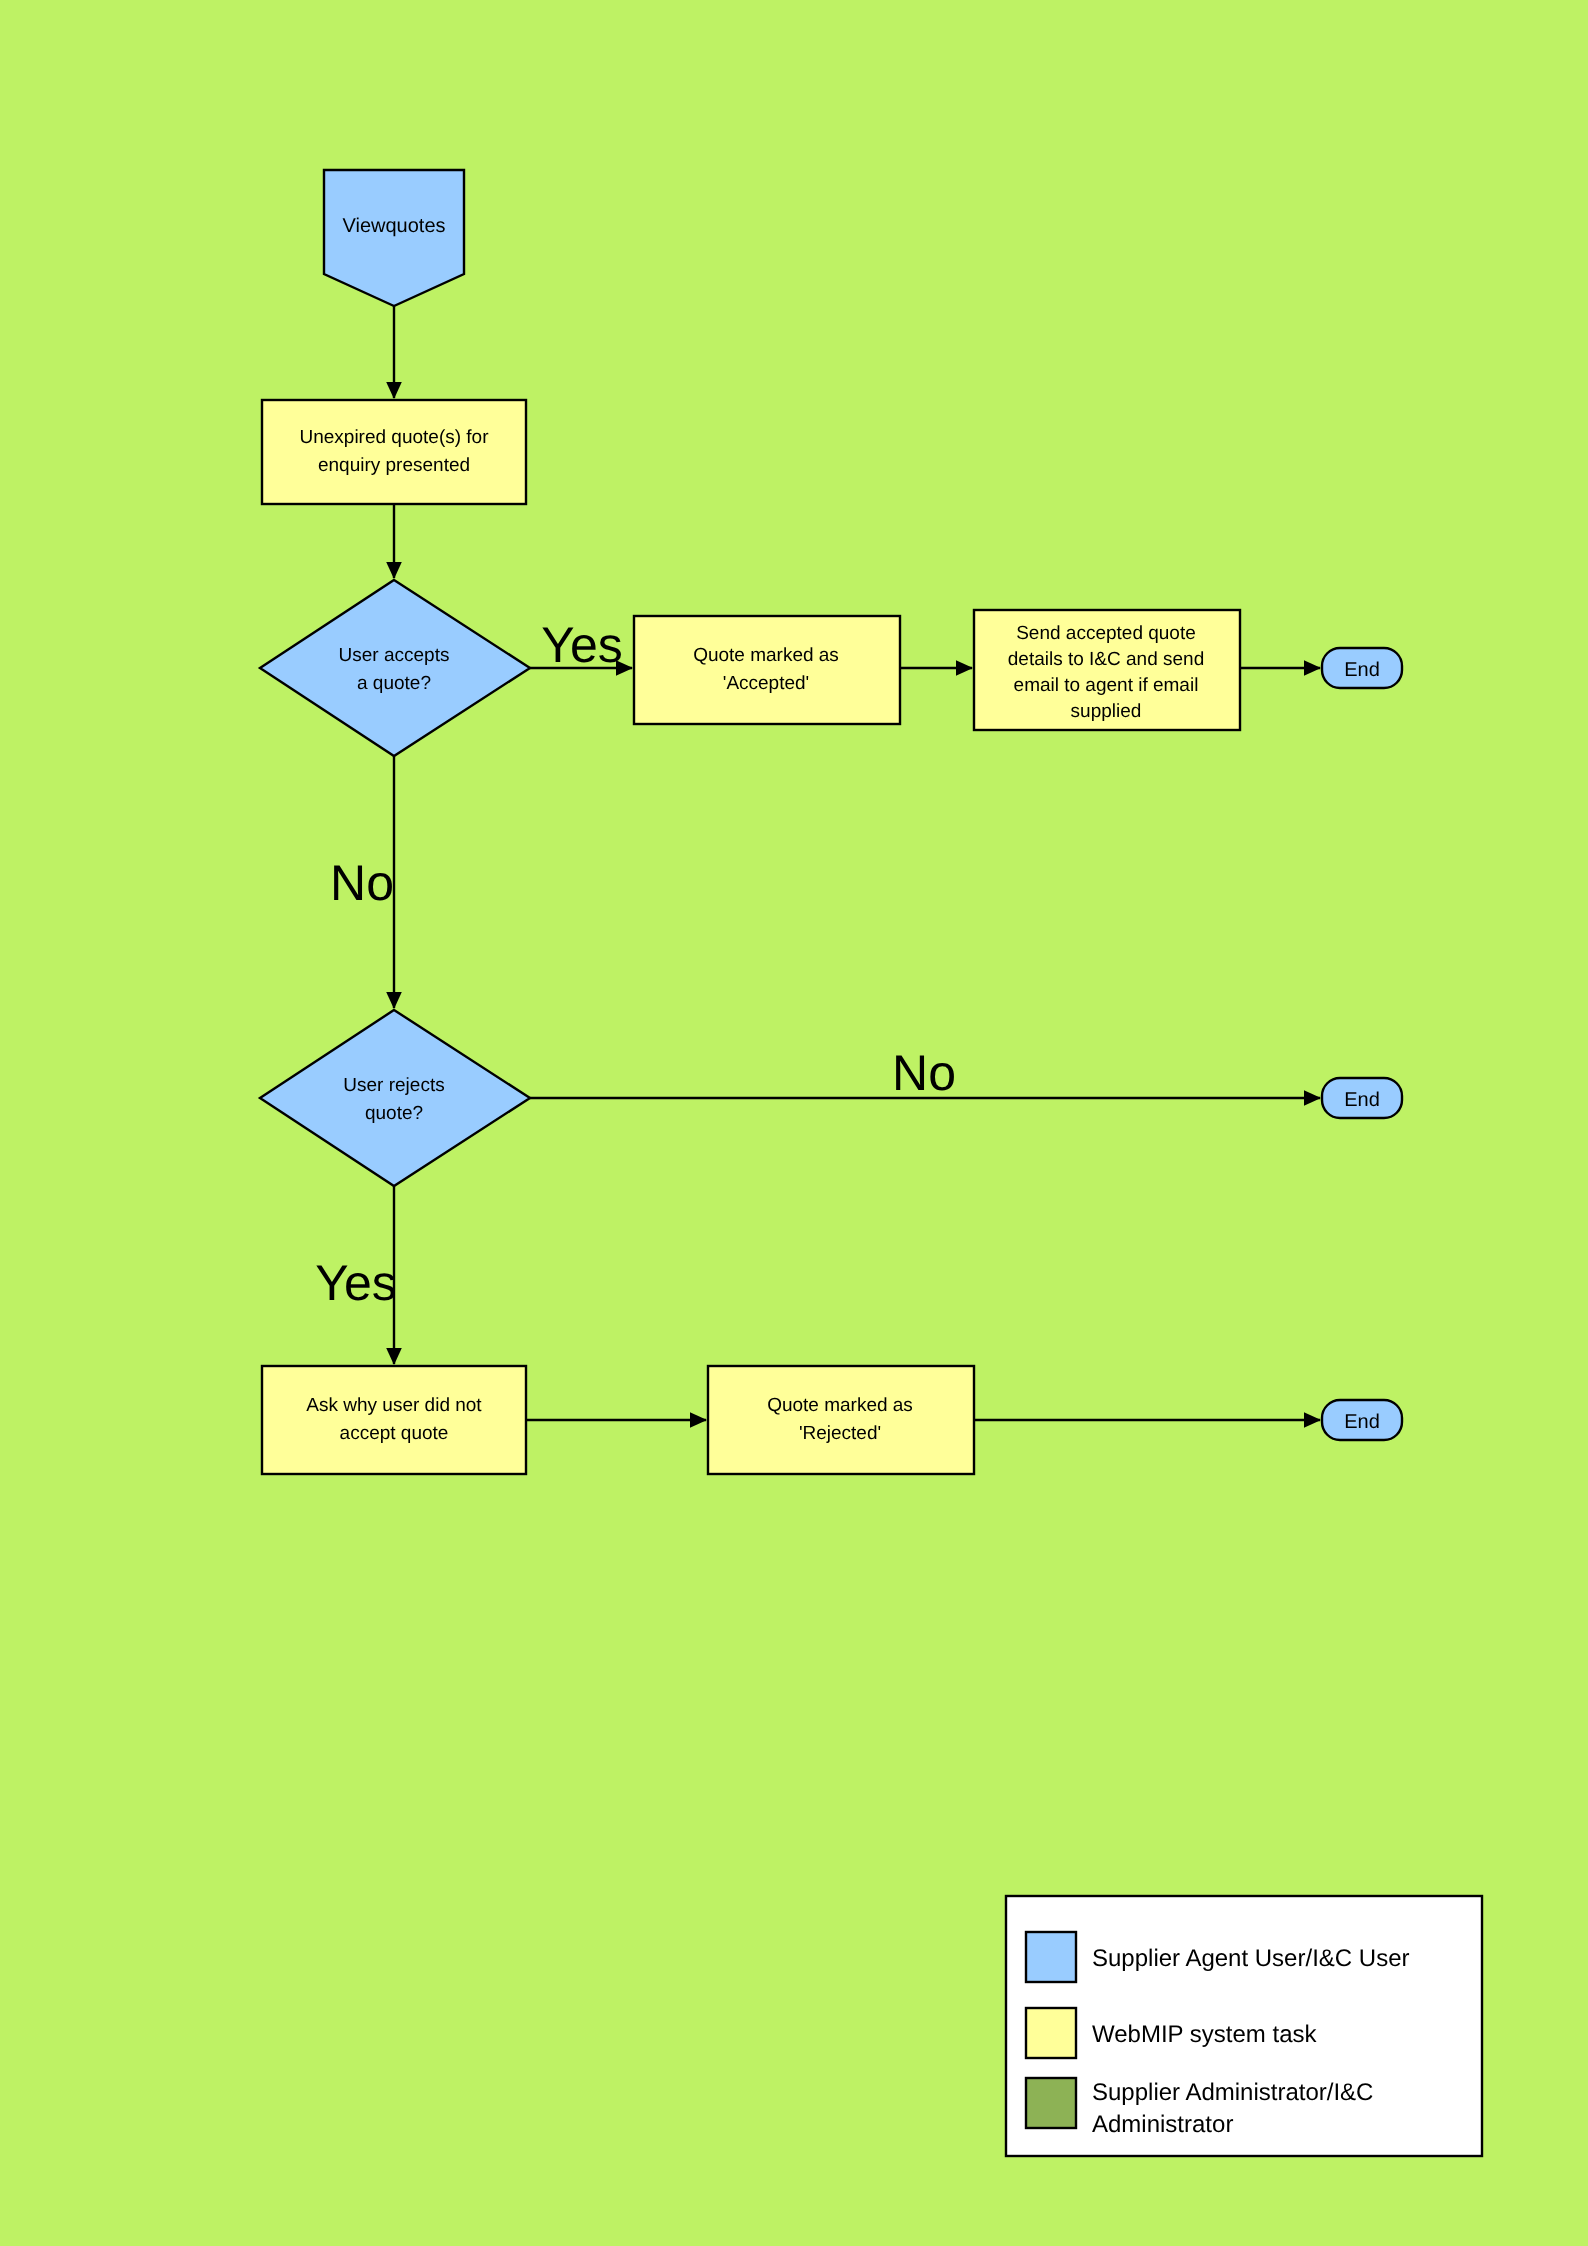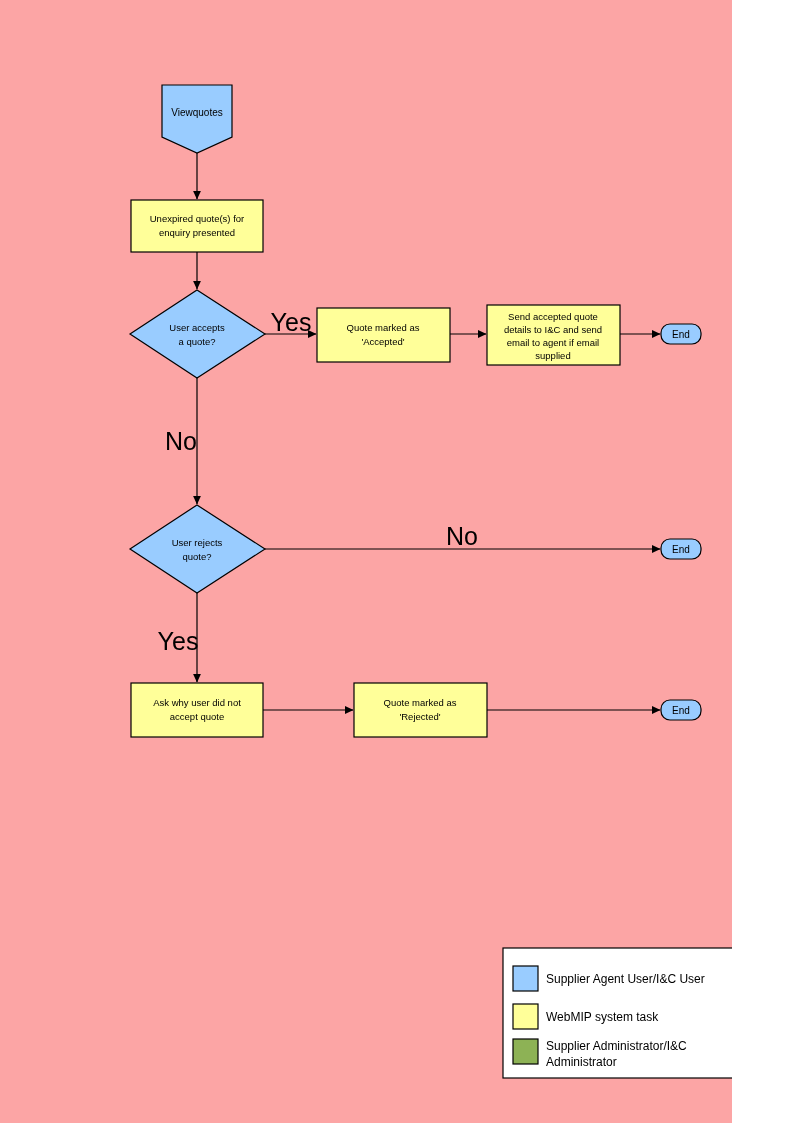--- a/index.html
+++ b/index.html
@@ -2,23 +2,23 @@
 <html><head>
 <meta charset="utf-8">
 <style>
   html, body {
     margin: 0;
     padding: 0;
     background: #ffffff;
   }
   #page {
     position: relative;
-    width: 732px;
+    width: 794px;
     height: 1123px;
-    background: #fca5a5;
+    background: #bef264;
     overflow: hidden;
     font-family: "Liberation Sans", sans-serif;
   }
   #flow-svg {
     position: absolute;
     left: 0;
     top: 0;
     width: 794px;
     height: 1123px;
   }

